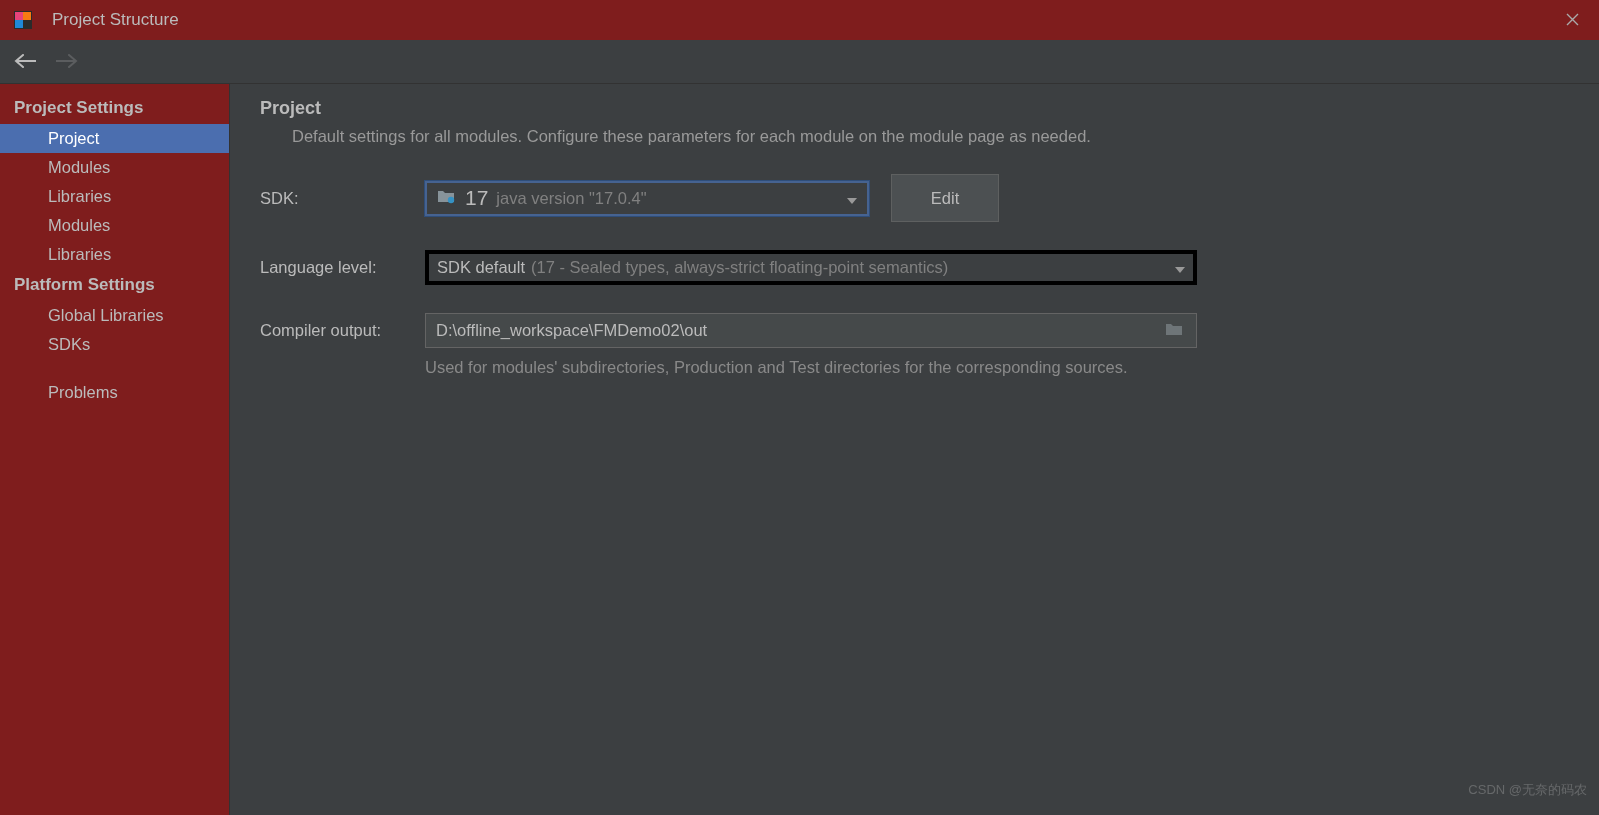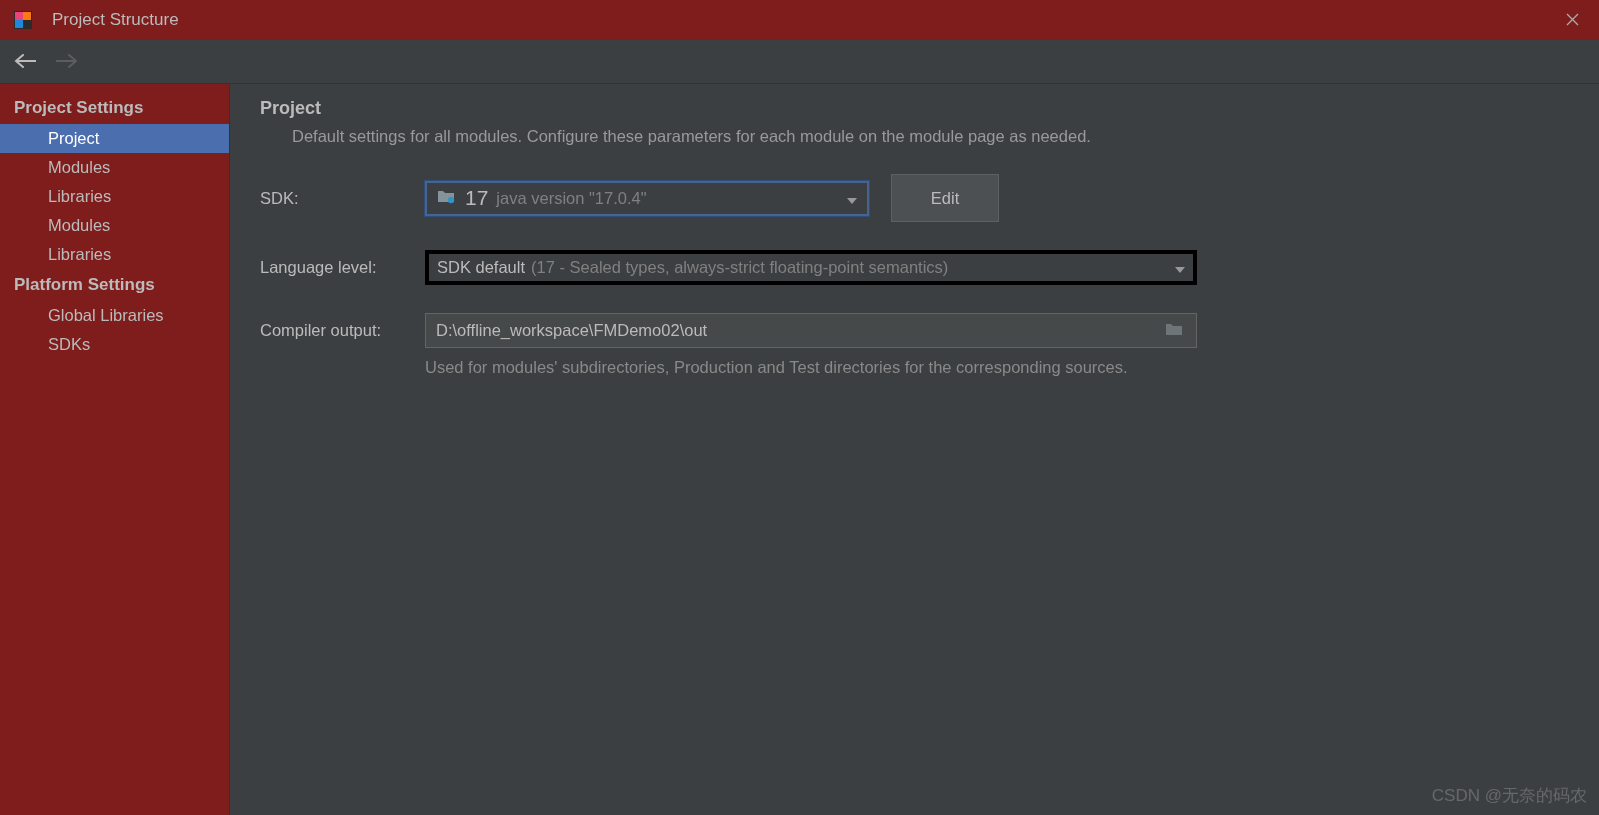--- a/index.html
+++ b/index.html
@@ -168,23 +168,23 @@
     }
     .hint {
       color: #898989;
       font-size: 16.5px;
       margin-left: 165px;
       margin-top: -18px;
     }
     .watermark {
       position: absolute;
       right: 12px;
-      bottom: 8px;
+      bottom: 16px;
       color: rgba(200,200,200,0.3);
-      font-size: 17px;
+      font-size: 13px;
     }
   </style>
 </head>
 <body>
 
 <div class="titlebar">
   <span class="app-icon">
     <svg width="22" height="22" viewBox="0 0 22 22">
       <rect x="2" y="2" width="18" height="18" fill="#2b2b2b"></rect>
       <rect x="3" y="3" width="8" height="8" fill="#e8437a"></rect>
@@ -219,20 +219,21 @@
     <div class="item selected"><span>Project</span></div>
     <div class="item"><span>Modules</span></div>
     <div class="item"><span>Libraries</span></div>
     <div class="item"><span>Modules</span></div>
     <div class="item"><span>Libraries</span></div>
 
     <div class="section-header">Platform Settings</div>
     <div class="item"><span>Global Libraries</span></div>
     <div class="item"><span>SDKs</span></div>
 
+    <div class="problems"><span>Problems</span></div>
   </div>
 
   <div class="content">
     <div class="heading">Project</div>
     <div class="desc">Default settings for all modules. Configure these parameters for each module on the module page as needed.</div>
 
 
     <div class="form-row">
       <div class="label">SDK:</div>
       <div class="sdk-combo">

